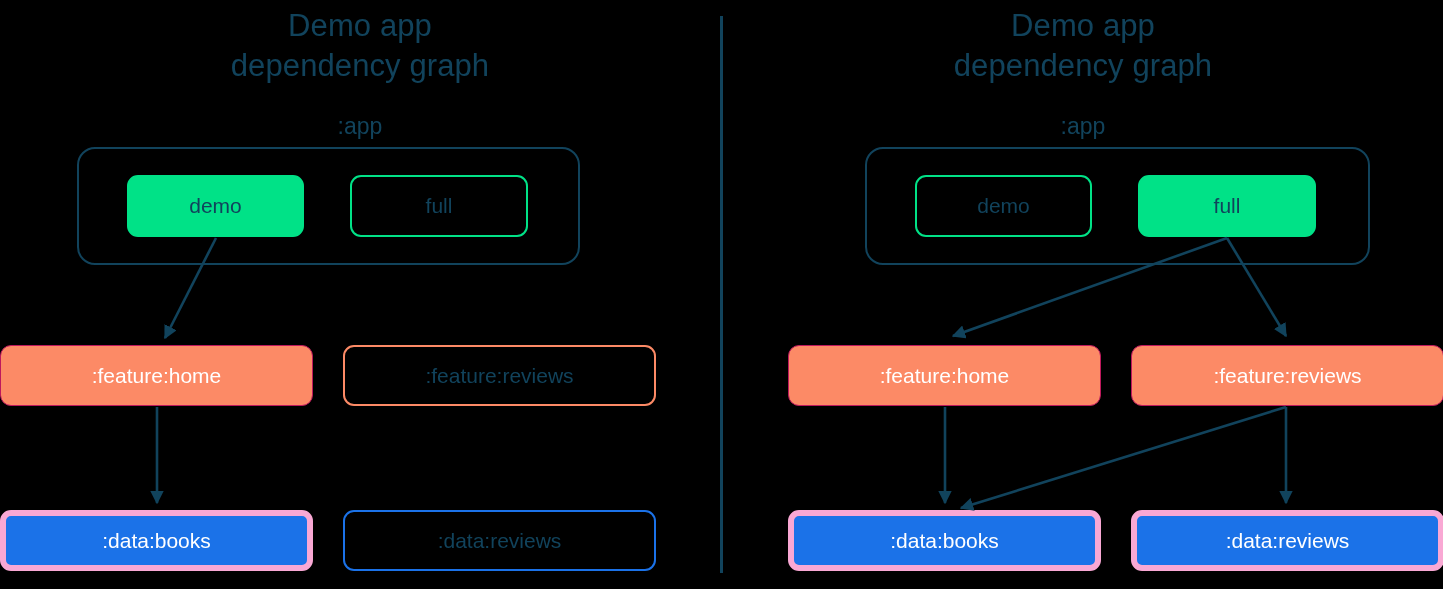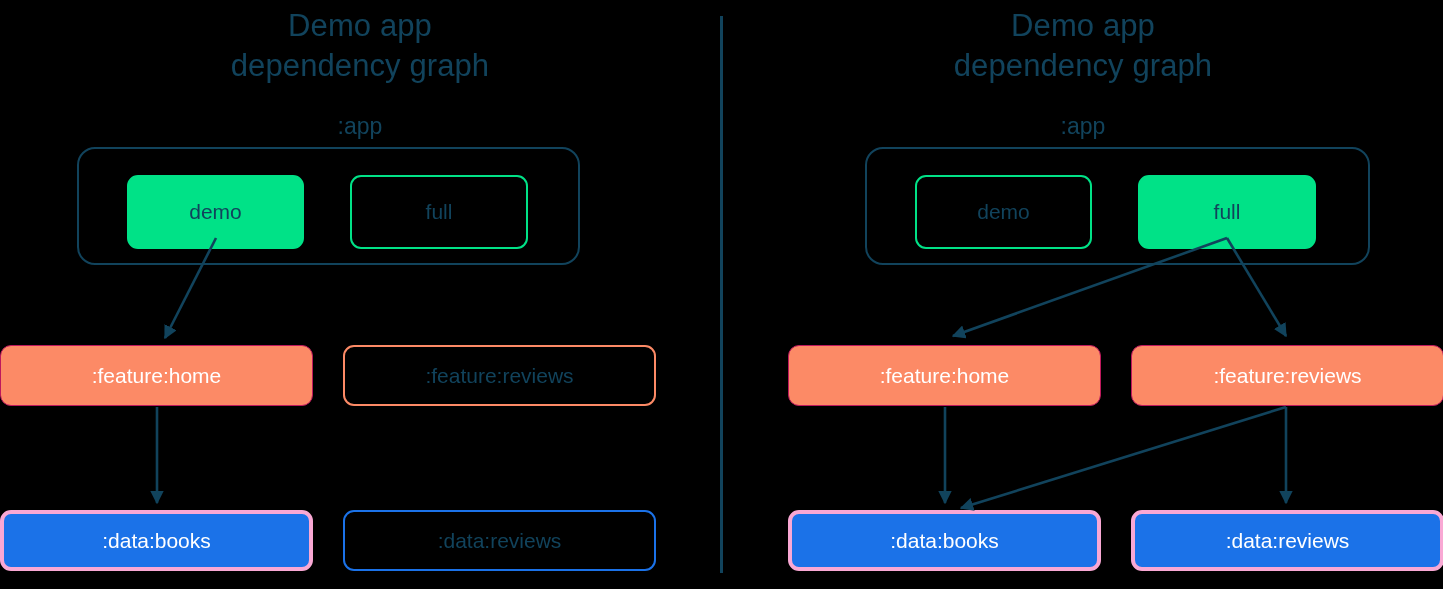--- a/index.html
+++ b/index.html
@@ -78,25 +78,25 @@
     font-size: 21px;
     line-height: 24px;
     white-space: nowrap;
   }
 
   
   .fill-green   { background: #00E287; color: #11435C; border: 2px solid #00E287; }
   .out-green    { background: transparent; color: #11435C; border: 2px solid #00E287; }
   .fill-orange  { background: #FC8A66; color: #FFFFFF; border: 1px solid #be185d; }
   .out-orange   { background: transparent; color: #11435C; border: 2px solid #FC8A66; }
-  .fill-blue    { background: #1B72E8; color: #FFFFFF; border: 4px solid #f9a8d4; }
+  .fill-blue    { background: #1B72E8; color: #FFFFFF; border: 6px solid #f9a8d4; }
   .out-blue     { background: transparent; color: #11435C; border: 2px solid #1B72E8; }
 
   
-  .chip { top: 175px; height: 74px; }
+  .chip { top: 175px; height: 62px; }
   #demo-chip-left { left: 127px; width: 177px; }
   #full-chip-left { left: 350px; width: 178px; }
   #demo-chip-right { left: 192px; width: 177px; }
   #full-chip-right { left: 415px; width: 178px; }
 
   
   .row-feature { top: 345px; height: 61px; }
   #feat-home-left    { left: 0px;   width: 313px; }
   #feat-reviews-left { left: 343px; width: 313px; }
   #feat-home-right    { left: 65px;  width: 313px; }

